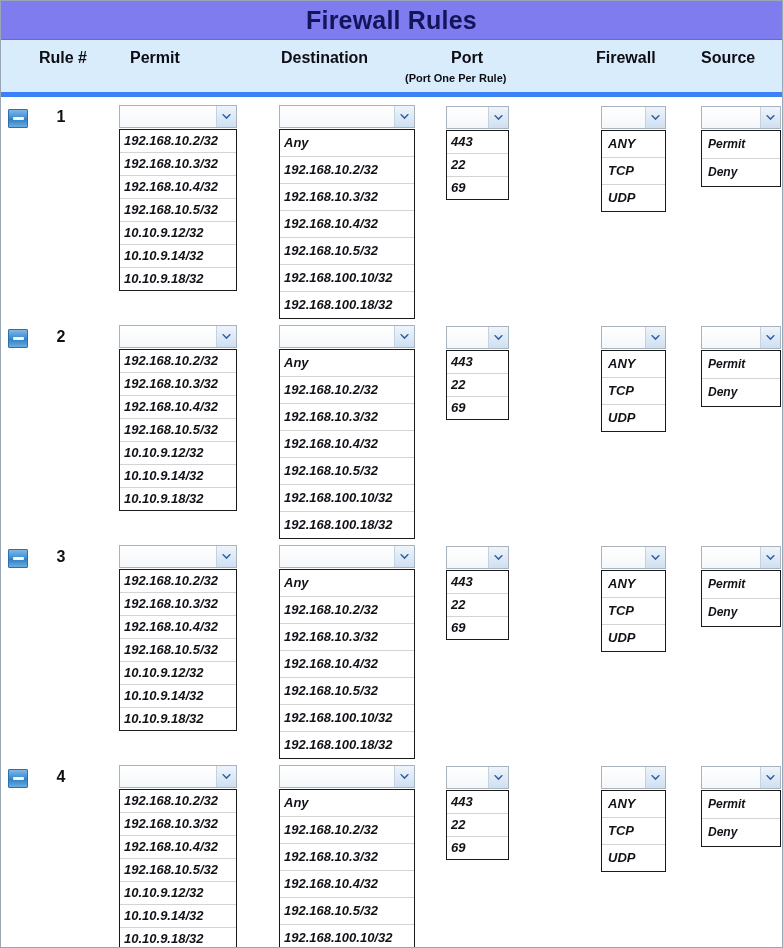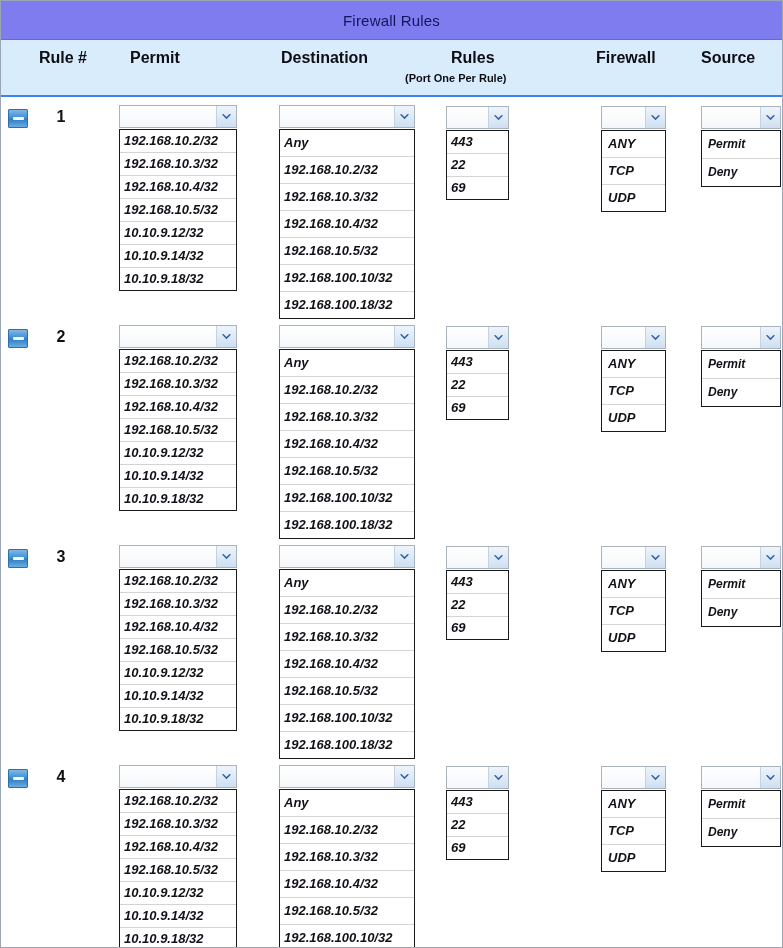--- a/index.html
+++ b/index.html
@@ -24,31 +24,31 @@
   
   .titlebar {
     height: 39px;
     background: #7f7cf0;
     border-bottom: 1px solid #6a67d8;
     display: flex;
     align-items: center;
     justify-content: center;
   }
   .titlebar .title {
-    font-size: 15px;
-    font-weight: normal;
+    font-size: 25px;
+    font-weight: bold;
     color: #14145a;
     letter-spacing: .2px;
   }
 
   
   .colheader {
     height: 57px;
     background: #d9ecfb;
-    border-bottom: 2px solid #3b82f6;
+    border-bottom: 5px solid #3b82f6;
     position: relative;
   }
   .colheader .h {
     position: absolute;
     font-size: 16px;
     font-weight: bold;
     color: #0d0d14;
     white-space: nowrap;
     top: 9px;
   }
@@ -164,21 +164,21 @@
 <div id="app">
 
   <div class="titlebar">
     <span class="title">Firewall Rules</span>
   </div>
 
   <div class="colheader">
     <span class="h h-rule">Rule #</span>
     <span class="h h-source">Permit</span>
     <span class="h h-dest">Destination</span>
-    <span class="h h-port">Rules</span>
+    <span class="h h-port">Port</span>
     <span class="sub sub-port">(Port One Per Rule)</span>
     <span class="h h-proto">Firewall</span>
     <span class="h h-action">Source</span>
   </div>
 
   <div class="rows" id="rows-container">
       <div class="rule-row">
         <div class="minus-btn" style="top:12px">
           <i></i>
         </div>

